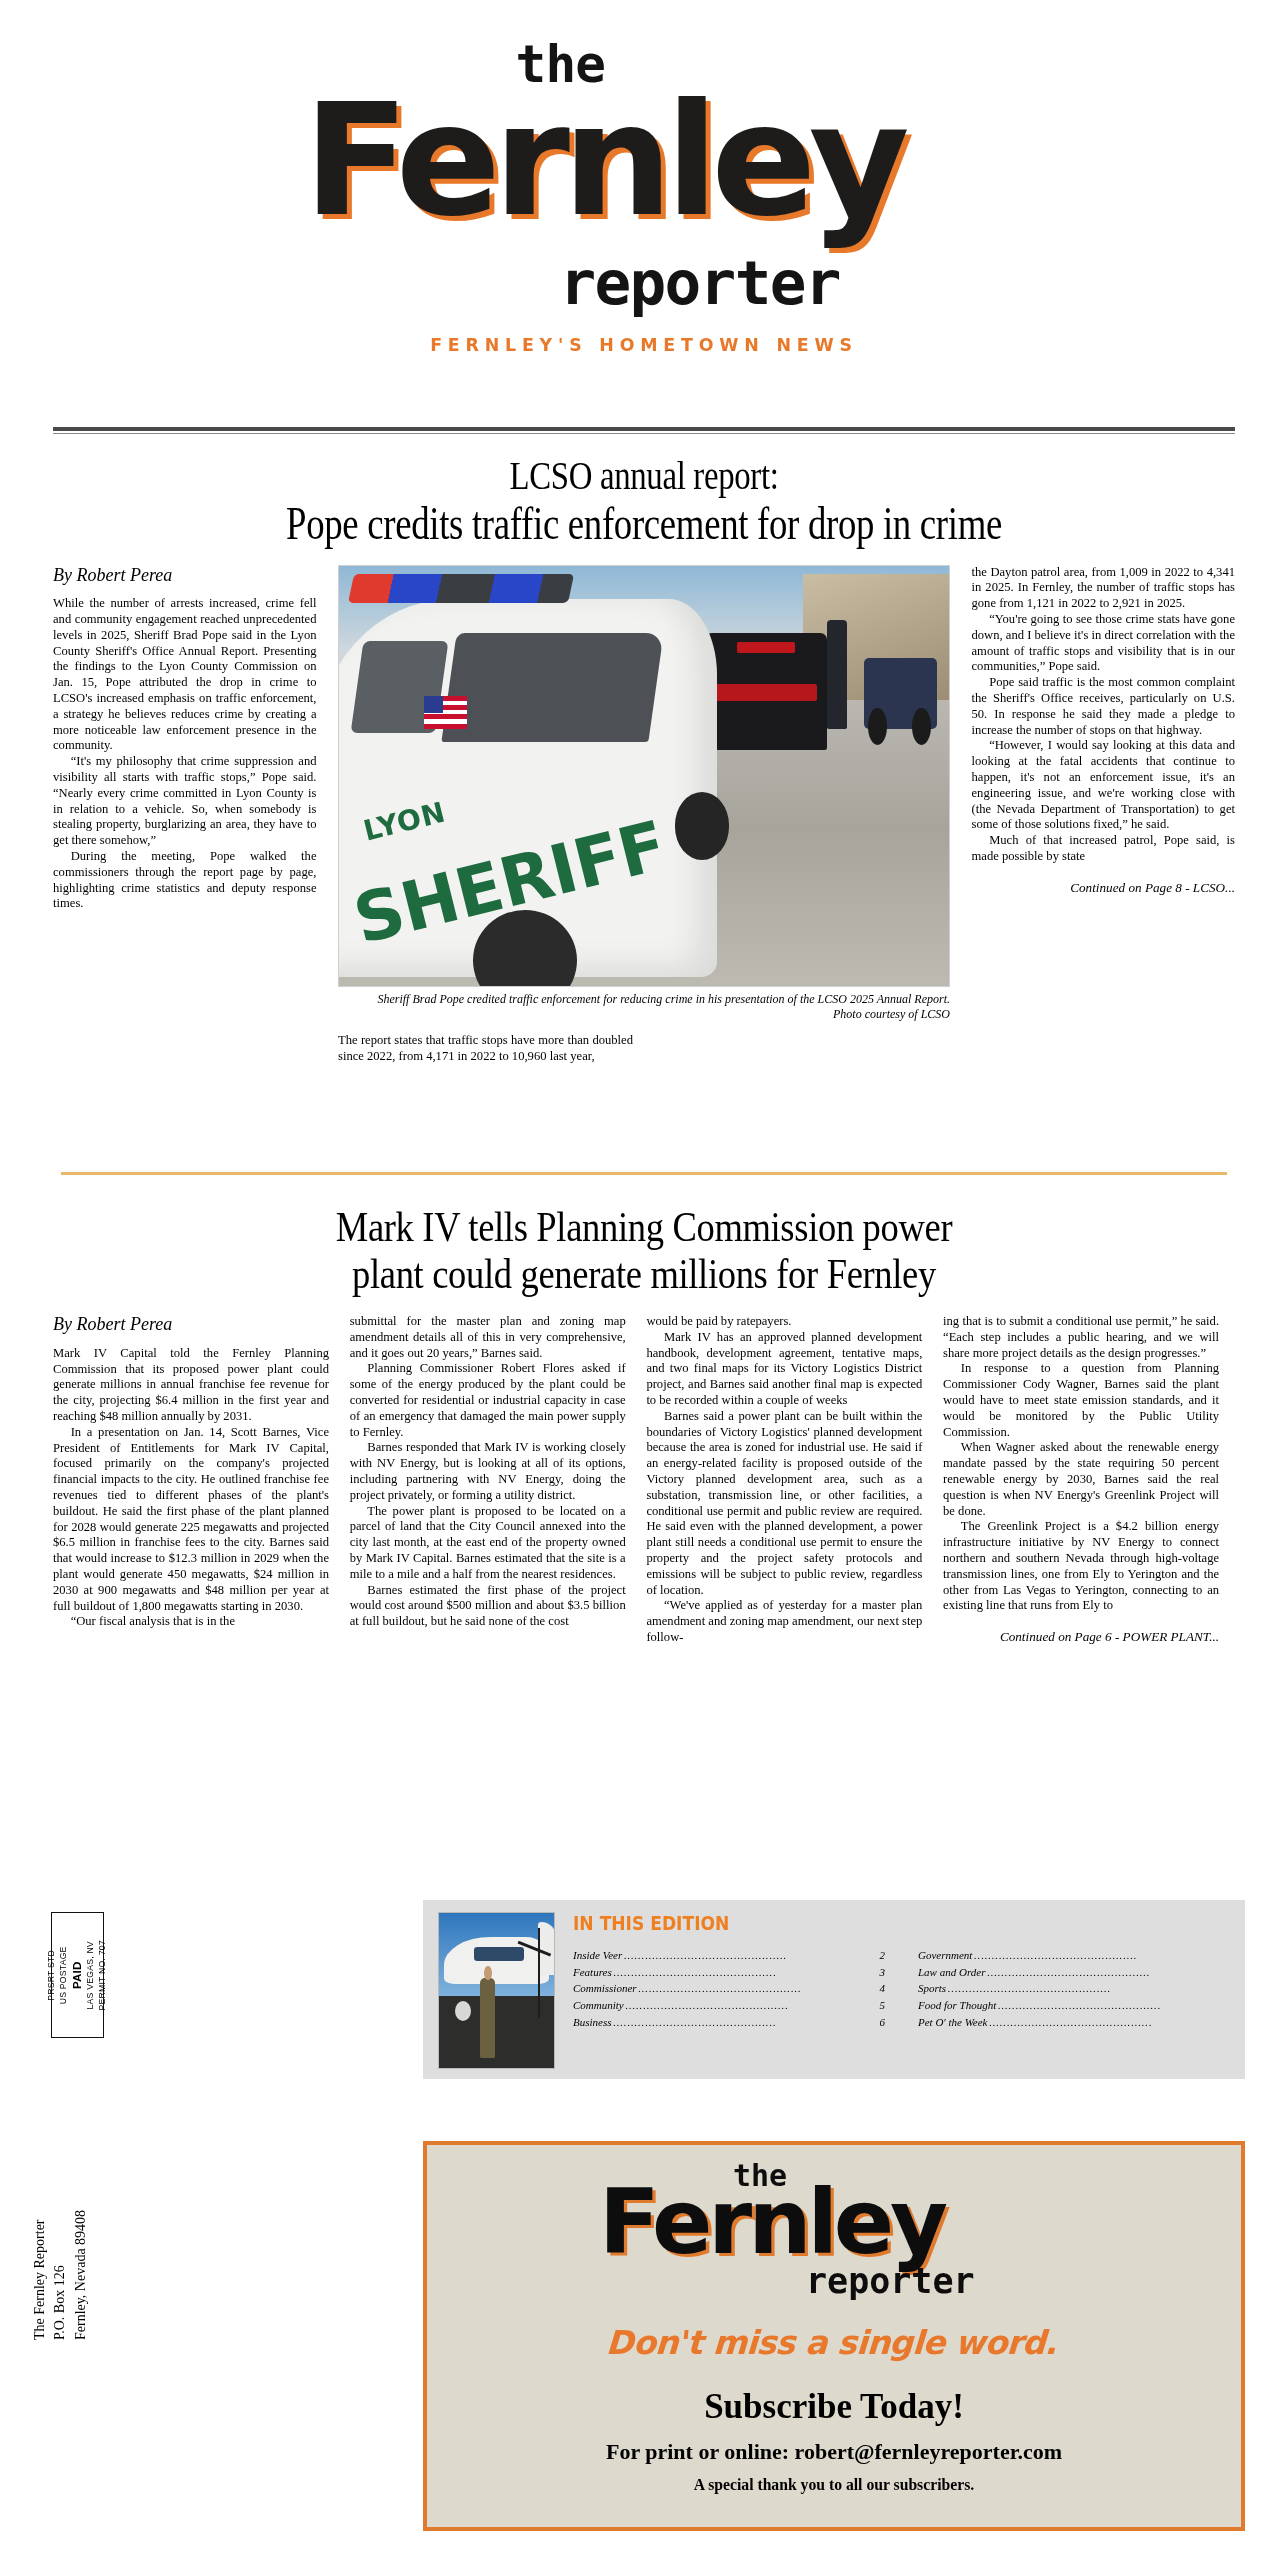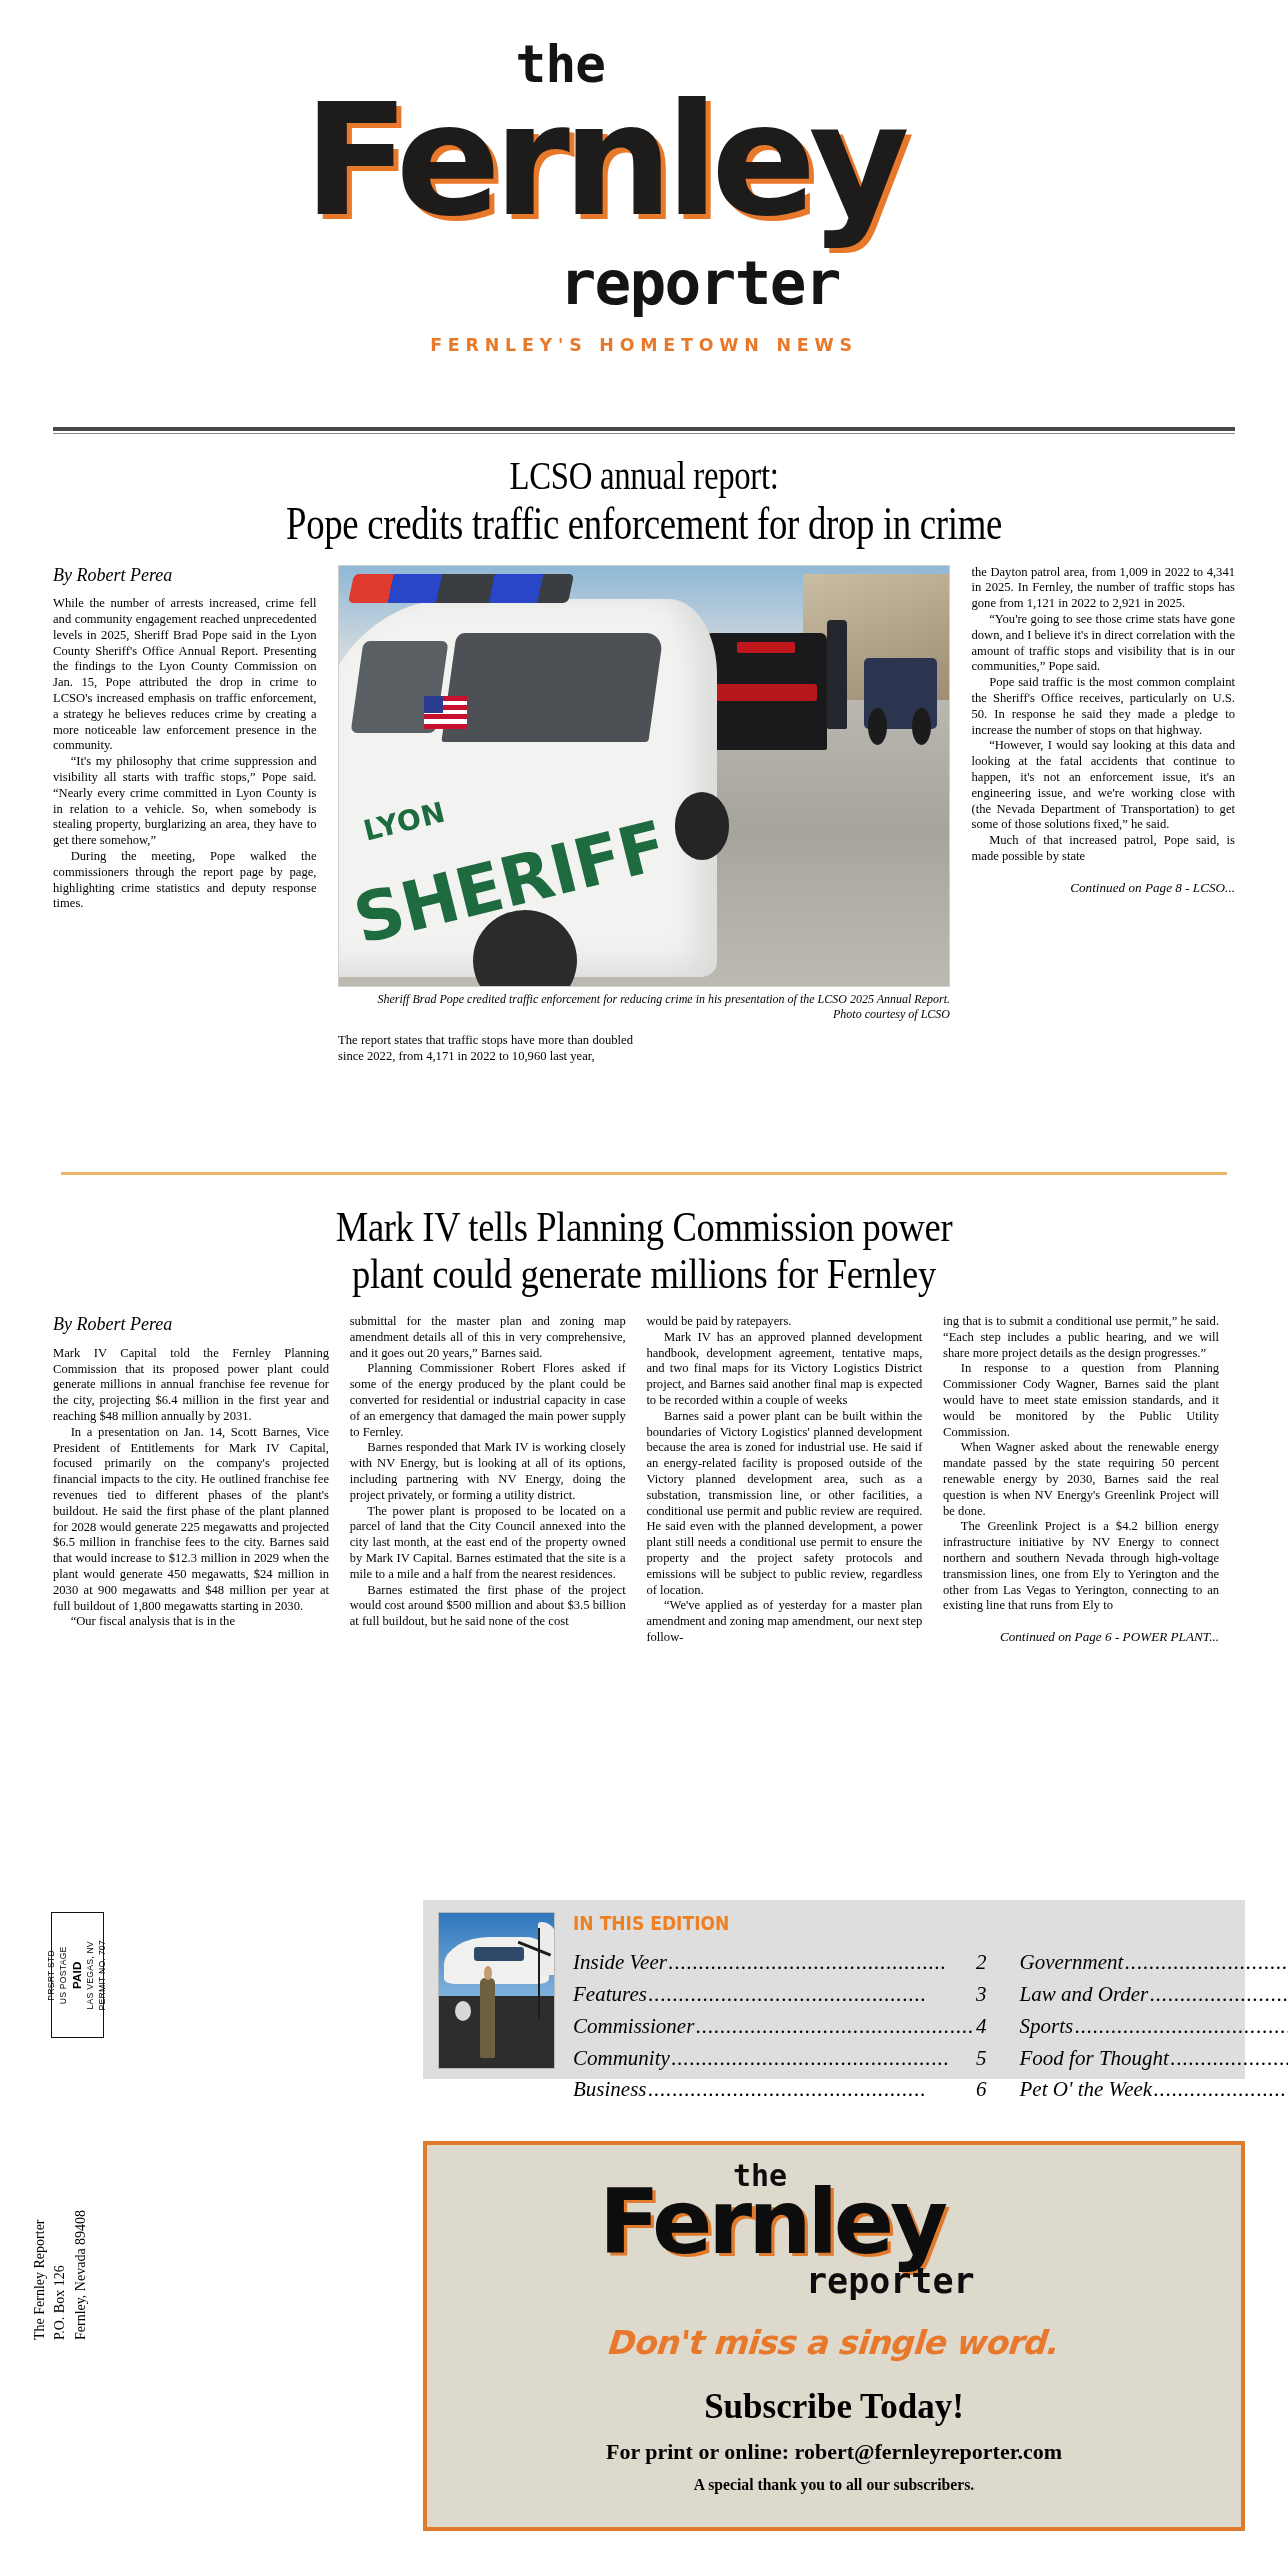--- a/index.html
+++ b/index.html
@@ -221,21 +221,21 @@
     font-family:"DejaVu Sans", sans-serif;
     font-weight:bold; font-size:19px; letter-spacing:0px;
     color:#ef8022; margin-bottom:13.2px;
     transform:scaleX(0.9); transform-origin:left;
   }
   .ed-lists { display:flex; gap:33px; }
   .ed-list { flex:1; }
   .ed-row {
     display:flex; align-items:baseline;
     font-family:"Liberation Serif", serif;
-    font-style:italic; font-size:21px; line-height:1.52;
+    font-style:italic; font-size:11px; line-height:1.52;
     white-space:nowrap;
   }
   .ed-row .nm { flex:0 0 auto; }
   .ed-row .dots { flex:1 1 auto; overflow:hidden; white-space:nowrap;
                   letter-spacing:0.8px; margin:0 1.7px; }
   .ed-row .pg { flex:0 0 auto; }
 
   
   .ad {
     position:absolute; left:423px; top:2141px;

